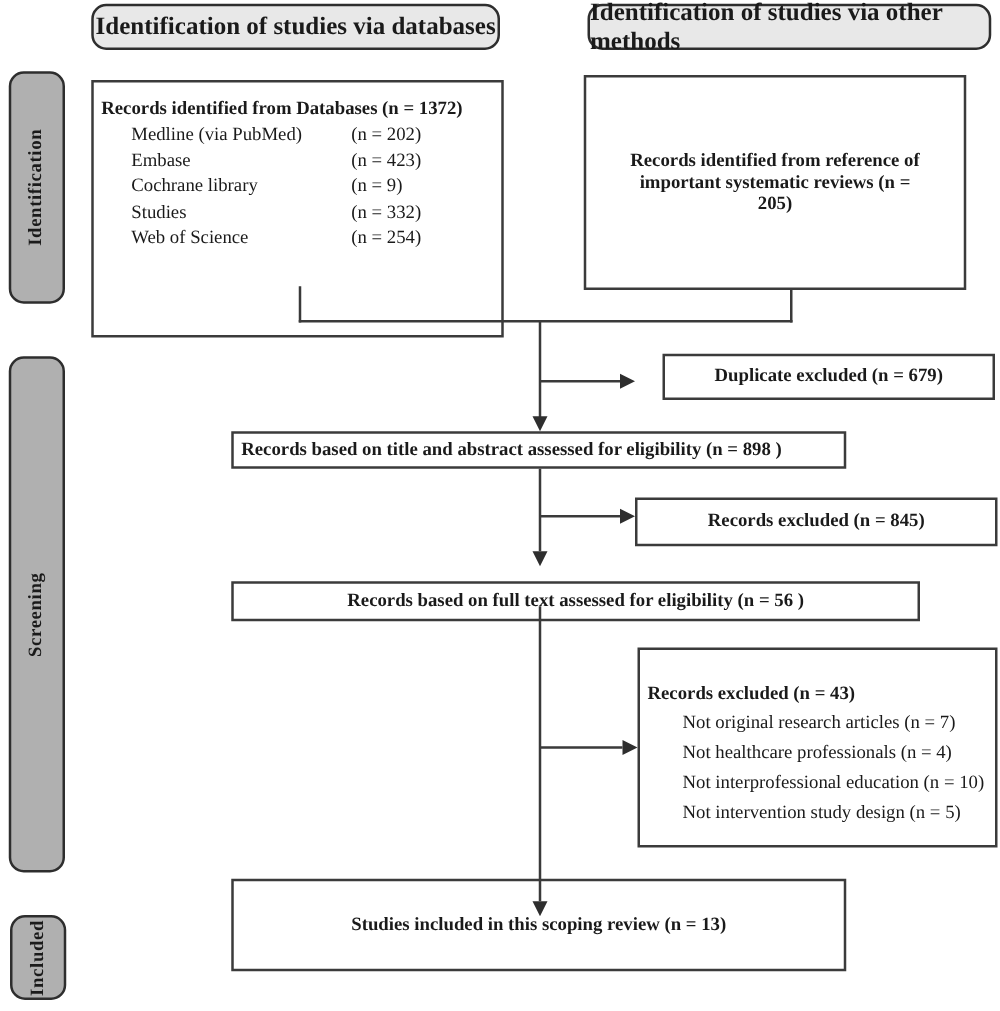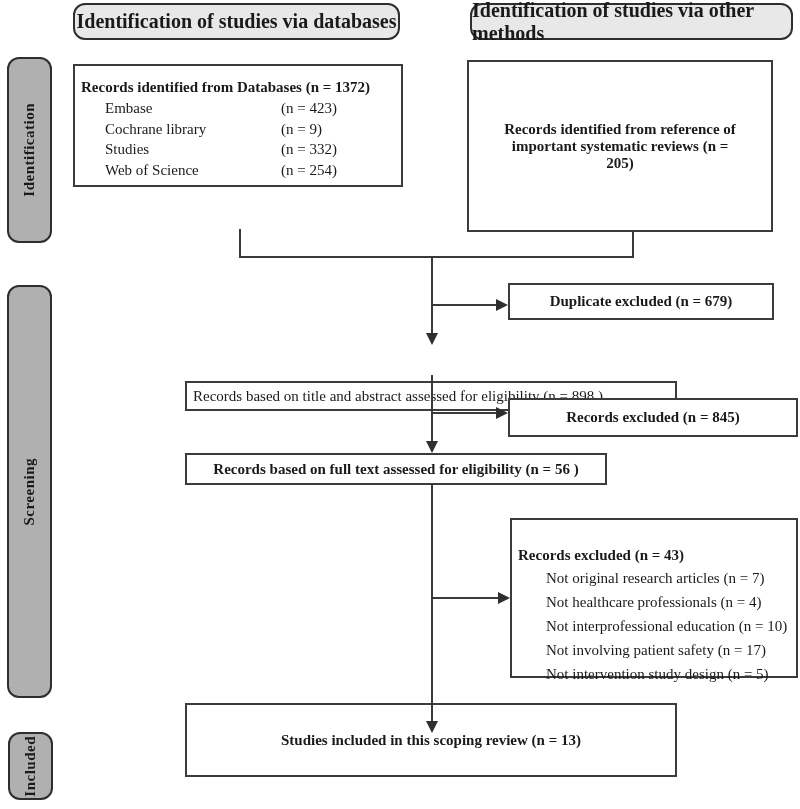--- a/index.html
+++ b/index.html
@@ -37,21 +37,21 @@
     border-top:6px solid transparent;border-bottom:6px solid transparent;
     border-left:12px solid #2e2e2e;
   }
   
   #box-databases{padding:10px 6px 0 6px;}
   #box-databases .ttl{font-weight:700;line-height:22px;}
   #box-databases .row{display:grid;grid-template-columns:176px auto;padding-left:24px;line-height:20.5px;}
   
   #box-references{padding:0 28px;font-weight:700;}
   
-  #box-title-abstract{display:flex;align-items:center;font-weight:400;padding-left:6px;margin-top:36px;}
+  #box-title-abstract{display:flex;align-items:center;font-weight:700;padding-left:6px;}
   
   #box-excluded-43{padding:24px 4px 0 6px;}
   #box-excluded-43 .ttl{font-weight:700;line-height:22px;}
   #box-excluded-43 .itm{padding-left:28px;line-height:24px;}
 </style>
 </head>
 <body>
 
 <div id="canvas">
 
@@ -61,56 +61,59 @@
   <div class="stage" style="left:7px;top:57px;width:45px;height:186px;">
     <span>Identification</span>
   </div>
   <div class="stage" style="left:7px;top:285px;width:45px;height:413px;">
     <span>Screening</span>
   </div>
   <div class="stage" style="left:8px;top:732px;width:45px;height:68px;">
     <span>Included</span>
   </div>
 
-  <div class="box" id="box-databases" style="left:73px;top:64px;width:330px;height:123px;">
+  <div class="box" id="box-databases" style="left:73px;top:64px;width:330px;height:206px;">
     <div class="ttl">Records identified from Databases (n = 1372)</div>
+    <div class="row">
+      <span>Medline (via PubMed)</span>
+      <span>(n = 202)</span>
+    </div>
     <div class="row">
       <span>Embase</span>
       <span>(n = 423)</span>
     </div>
     <div class="row">
       <span>Cochrane library</span>
       <span>(n = 9)</span>
     </div>
     <div class="row">
       <span>Studies</span>
       <span>(n = 332)</span>
     </div>
     <div class="row">
       <span>Web of Science</span>
       <span>(n = 254)</span>
     </div>
   </div>
 
   <div class="box center" id="box-references" style="left:467px;top:60px;width:306px;height:172px;">Records identified from reference of important systematic reviews (n = 205)</div>
 
-  <div class="box center" style="left:508px;top:283px;width:266px;height:37px;">Duplicate excluded (n = 679)</div>
+  <div class="box center" style="left:530px;top:283px;width:266px;height:37px;">Duplicate excluded (n = 679)</div>
 
   <div class="box" id="box-title-abstract" style="left:185px;top:345px;width:492px;height:30px;">Records based on title and abstract assessed for eligibility (n = 898 )</div>
 
   <div class="box center" style="left:508px;top:398px;width:290px;height:39px;">Records excluded (n = 845)</div>
 
-  <div class="box center" style="left:185px;top:453px;width:422px;height:32px;">Records based on full text assessed for eligibility (n = 56 )</div>
+  <div class="box center" style="left:185px;top:465px;width:551px;height:32px;">Records based on full text assessed for eligibility (n = 56 )</div>
 
   <div class="box" id="box-excluded-43" style="left:510px;top:518px;width:288px;height:160px;">
     <div class="ttl">Records excluded (n = 43)</div>
     <div class="itm">Not original research articles (n = 7)</div>
     <div class="itm">Not healthcare professionals (n = 4)</div>
     <div class="itm">Not interprofessional education (n = 10)</div>
-    <div class="itm">Not involving patient safety (n = 17)</div>
     <div class="itm">Not intervention study design (n = 5)</div>
   </div>
 
   <div class="box center" style="left:185px;top:703px;width:492px;height:74px;">Studies included in this scoping review (n = 13)</div>
 
   <div class="line" style="left:239px;top:229px;width:2px;height:29px;"></div>
   <div class="line" style="left:632px;top:232px;width:2px;height:26px;"></div>
   <div class="line" style="left:239px;top:256px;width:395px;height:2px;"></div>
 
   <div class="line" style="left:431px;top:256px;width:2px;height:78px;"></div>

